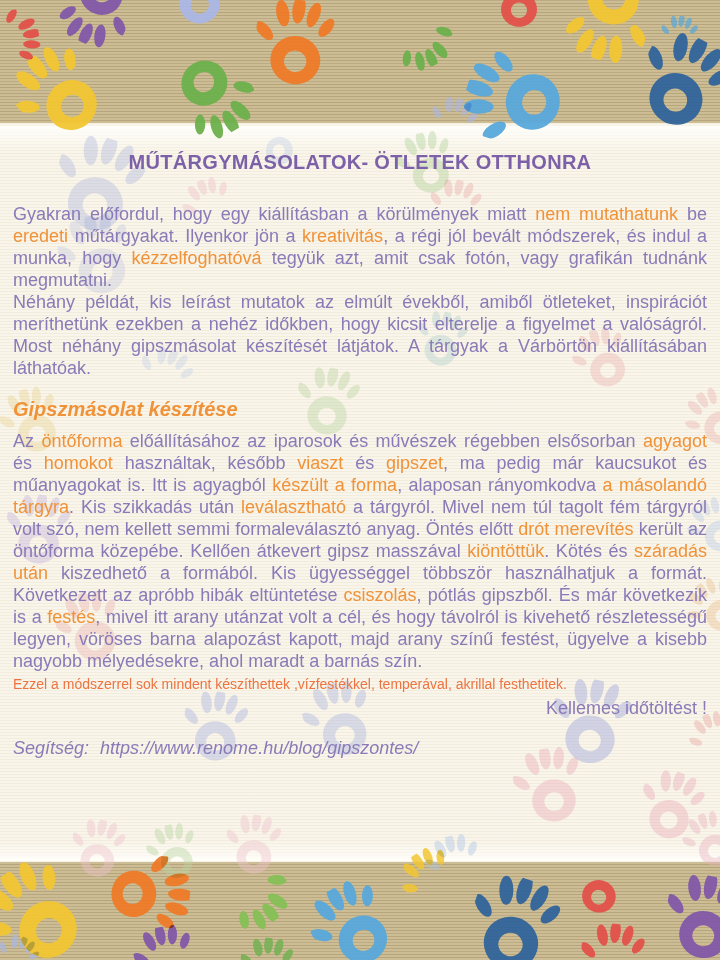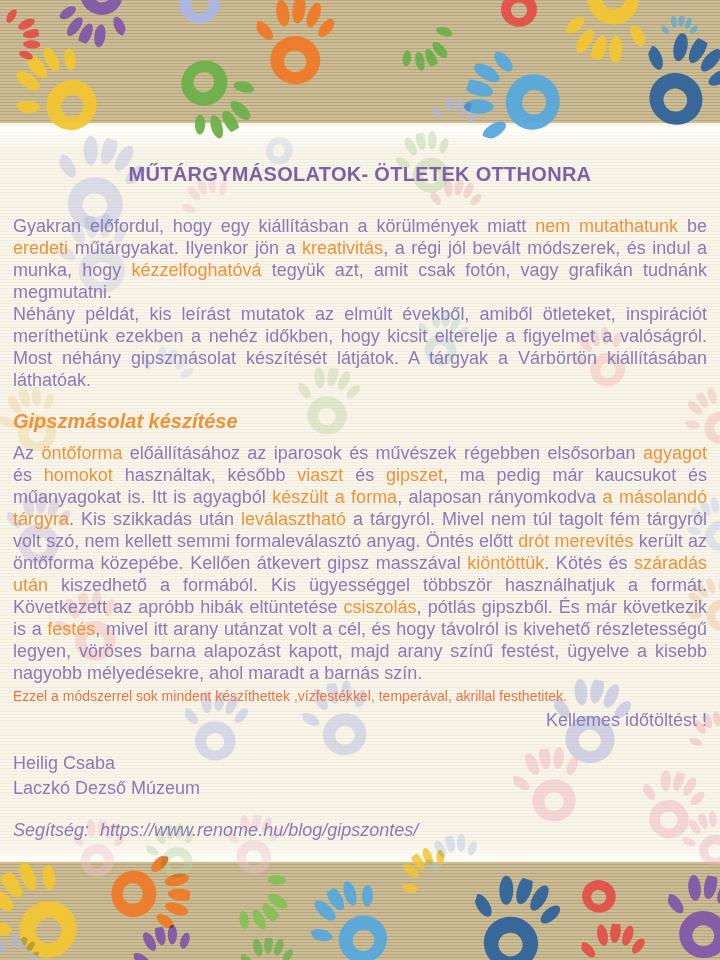--- a/index.html
+++ b/index.html
@@ -28,21 +28,21 @@
       linear-gradient(to bottom, rgba(255,255,252,.9) 0, rgba(255,255,252,0) 26px),
       linear-gradient(to top, rgba(255,255,252,.8) 0, rgba(255,255,252,0) 20px),
       repeating-linear-gradient(to bottom, rgba(196,176,140,.13) 0 1px, rgba(0,0,0,0) 1px 3px);}
 
   
   .hands{position:absolute;inset:0;z-index:1;pointer-events:none}
   .hp{position:absolute;aspect-ratio:100/112;mix-blend-mode:multiply;opacity:.95;fill:currentColor;overflow:visible}
   .ft{opacity:.32}
 
   
-  .content{position:absolute;inset:0;padding:16px 13px;z-index:2}
+  .content{position:absolute;inset:0;padding:4px 13px;z-index:2}
   .title{margin:147px 0 0;text-align:center;font-size:20px;font-weight:bold;letter-spacing:.3px;color:var(--title-purple)}
   .body{font-size:18px;line-height:22px;color:var(--purple);margin:0;text-align:justify}
   .c-o{color:var(--orange)}
   .intro{margin-top:29px}
   .heading{margin:19px 0 0;font-size:20px;font-style:italic;font-weight:bold;color:var(--orange)}
   .main{margin-top:9px}
   .method{color:var(--orange-red);white-space:nowrap;font-size:14px;text-align:left;margin-top:1px}
   .wish{margin-top:2px;text-align:right}
   .sig{margin-top:20px;line-height:25px;text-align:left}
   .help{margin-top:18px;font-style:italic;text-align:left}
@@ -247,22 +247,18 @@
 
     <p class="body intro"><span>Gyakran előfordul, hogy egy kiállításban a körülmények miatt </span><span class="c-o">nem mutathatunk</span><span> be </span><span class="c-o">eredeti</span><span> műtárgyakat. Ilyenkor jön a </span><span class="c-o">kreativitás</span><span>, a régi jól bevált módszerek, és indul a munka, hogy </span><span class="c-o">kézzelfoghatóvá</span><span> tegyük azt, amit csak fotón, vagy grafikán tudnánk megmutatni.</span></p>
     <p class="body">Néhány példát, kis leírást mutatok az elmúlt évekből, amiből ötleteket, inspirációt meríthetünk ezekben a nehéz időkben, hogy kicsit elterelje a figyelmet a valóságról. Most néhány gipszmásolat készítését látjátok. A tárgyak a Várbörtön kiállításában láthatóak.</p>
 
     <h2 class="heading">Gipszmásolat készítése</h2>
     <p class="body main"><span>Az </span><span class="c-o">öntőforma</span><span> előállításához az iparosok és művészek régebben elsősorban </span><span class="c-o">agyagot</span><span> és </span><span class="c-o">homokot</span><span> használtak, később </span><span class="c-o">viaszt</span><span> és </span><span class="c-o">gipszet</span><span>, ma pedig már kaucsukot és műanyagokat is. Itt is agyagból </span><span class="c-o">készült a forma</span><span>, alaposan rányomkodva </span><span class="c-o">a másolandó tárgyra</span><span>. Kis szikkadás után </span><span class="c-o">leválasztható</span><span> a tárgyról. Mivel nem túl tagolt fém tárgyról volt szó, nem kellett semmi formaleválasztó anyag. Öntés előtt </span><span class="c-o">drót merevítés</span><span> került az öntőforma közepébe. Kellően átkevert gipsz masszával </span><span class="c-o">kiöntöttük</span><span>. Kötés és </span><span class="c-o">száradás után</span><span> kiszedhető a formából. Kis ügyességgel többször használhatjuk a formát. Következett az apróbb hibák eltüntetése </span><span class="c-o">csiszolás</span><span>, pótlás gipszből. És már következik is a </span><span class="c-o">festés</span><span>, mivel itt arany utánzat volt a cél, és hogy távolról is kivehető részletességű legyen, vöröses barna alapozást kapott, majd arany színű festést, ügyelve a kisebb nagyobb mélyedésekre, ahol maradt a barnás szín.</span></p>
     <p class="body method">Ezzel a módszerrel sok mindent készíthettek ,vízfestékkel, temperával, akrillal festhetitek.</p>
 
     <p class="body wish">Kellemes időtöltést !</p>
 
-    <p class="body sig">
-      <span>Heilig Csaba</span><br>
-      <span>Laczkó Dezső Múzeum</span>
-    </p>
 
     <p class="body help">
       <span class="help-label">Segítség:</span><span class="help-url">https://www.renome.hu/blog/gipszontes/</span>
     </p>
   </div>
 </div>
 
 </body></html>

